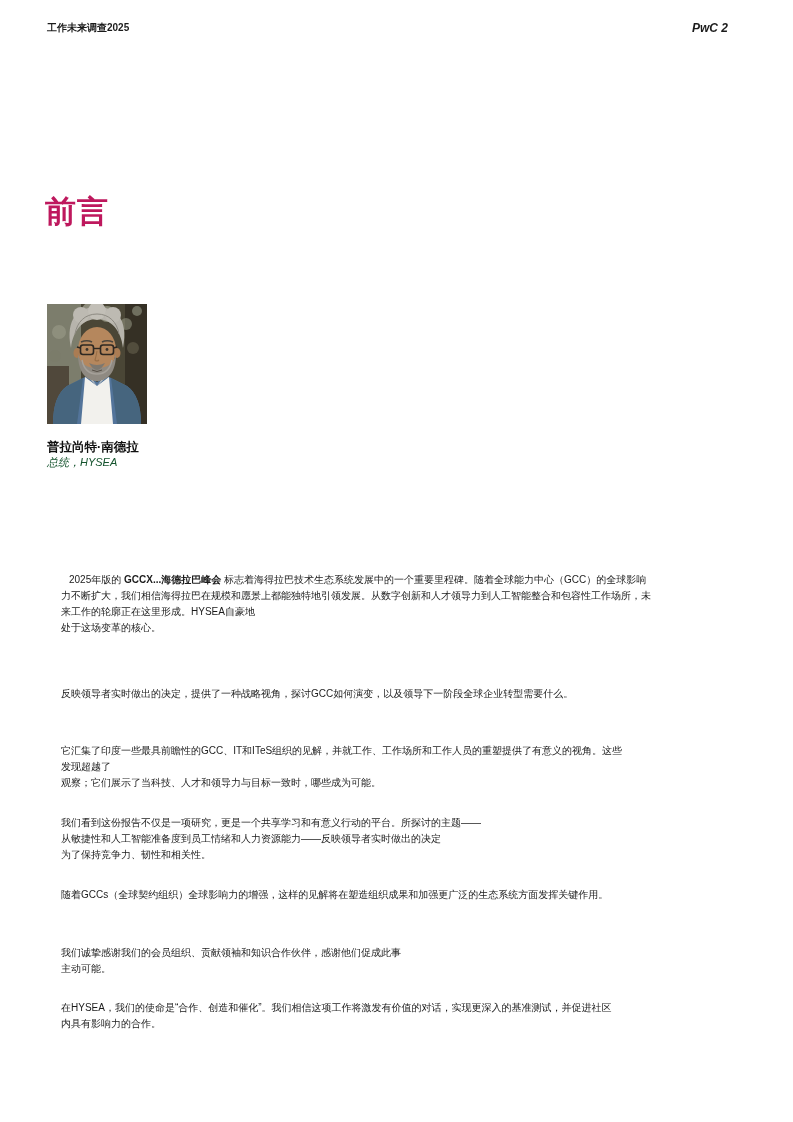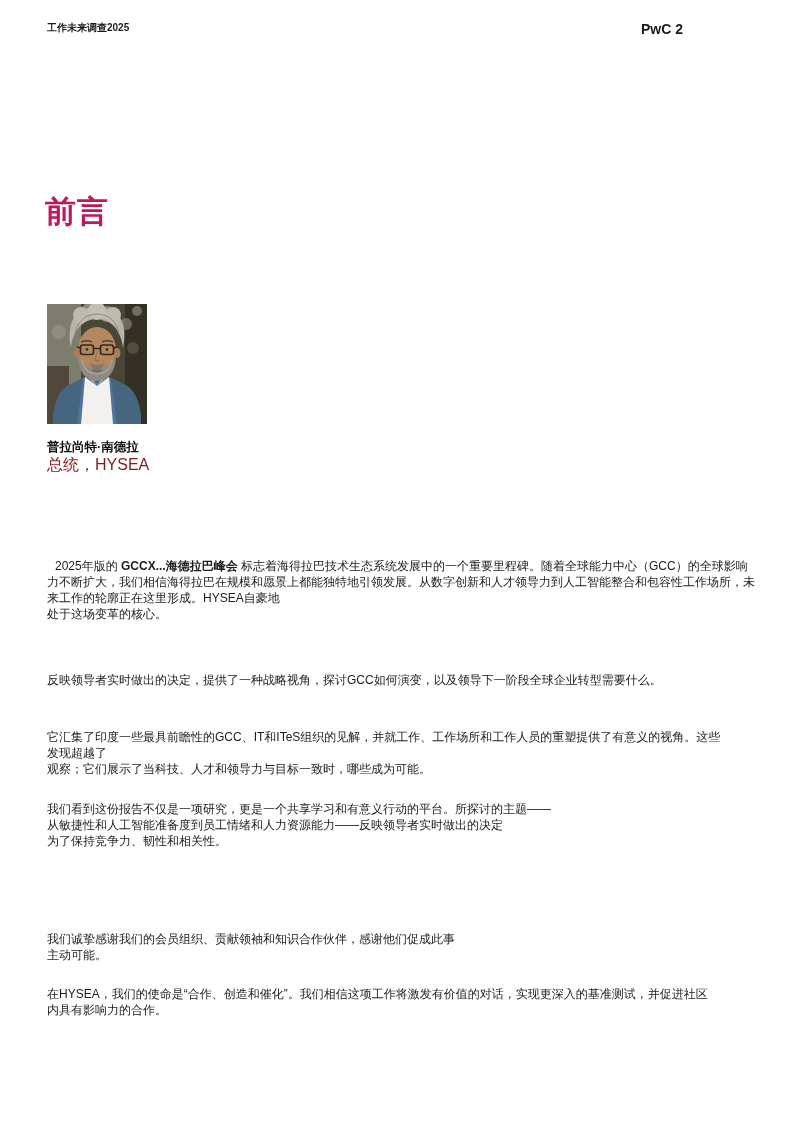--- a/index.html
+++ b/index.html
@@ -5,39 +5,39 @@
   html,body{margin:0;padding:0;background:#ffffff;}
   .page{
     position:relative;width:793px;height:1122px;background:#ffffff;
     font-family:"Liberation Sans","DejaVu Sans",sans-serif;color:#1b1b1b;
     overflow:hidden;
   }
   .running-header-left{
     position:absolute;left:47px;top:21px;font-size:10px;font-weight:700;color:#1b1b1b;
   }
   .running-header-right{
-    position:absolute;left:641px;top:21px;font-size:14px;font-weight:700;color:#1b1b1b;
+    position:absolute;left:692px;top:21px;font-size:12px;font-weight:700;color:#1b1b1b;font-style:italic;
   }
   .page-title{
     position:absolute;left:45px;top:191px;margin:0;
     font-size:31px;font-weight:700;color:#be185d;letter-spacing:1px;
   }
   .photo{
     position:absolute;left:47px;top:304px;width:100px;height:120px;overflow:hidden;
   }
   .photo svg{display:block;}
   .author-name{
     position:absolute;left:47px;top:439px;font-size:12.5px;font-weight:700;color:#111;text-align:center;
   }
   .author-role{
-    position:absolute;left:47px;top:455px;font-size:16px;font-weight:400;color:#7f1d1d;
+    position:absolute;left:47px;top:455px;font-size:11px;font-weight:400;color:#14532d;font-style:italic;
   }
   .body{
-    position:absolute;left:47px;width:720px;margin:0;
-    font-size:12px;line-height:16px;color:#1b1b1b;
+    position:absolute;left:47px;width:720px;margin:14px;
+    font-size:10px;line-height:16px;color:#1b1b1b;
     white-space:pre-line;
   }
   .bold{font-weight:700;}
   .p1{top:558px;text-indent:8px;}
   .p2{top:672px;}
   .p3{top:729px;}
   .p4{top:801px;}
   .p5{top:873px;}
   .p6{top:931px;}
   .p7{top:986px;}
@@ -121,20 +121,21 @@
   <p class="body p2">反映领导者实时做出的决定，提供了一种战略视角，探讨GCC如何演变，以及领导下一阶段全球企业转型需要什么。</p>
 
   <p class="body p4">我们看到这份报告不仅是一项研究，更是一个共享学习和有意义行动的平台。所探讨的主题——
 从敏捷性和人工智能准备度到员工情绪和人力资源能力——反映领导者实时做出的决定
 为了保持竞争力、韧性和相关性。</p>
 
   <p class="body p3">它汇集了印度一些最具前瞻性的GCC、IT和ITeS组织的见解，并就工作、工作场所和工作人员的重塑提供了有意义的视角。这些
 发现超越了
 观察；它们展示了当科技、人才和领导力与目标一致时，哪些成为可能。</p>
 
+  <p class="body p5">随着GCCs（全球契约组织）全球影响力的增强，这样的见解将在塑造组织成果和加强更广泛的生态系统方面发挥关键作用。</p>
 
   <p class="body p7">在HYSEA，我们的使命是“合作、创造和催化”。我们相信这项工作将激发有价值的对话，实现更深入的基准测试，并促进社区
 内具有影响力的合作。</p>
 
   <p class="body p6">我们诚挚感谢我们的会员组织、贡献领袖和知识合作伙伴，感谢他们促成此事
 主动可能。</p>
 
 </div>
 
 </body></html>

